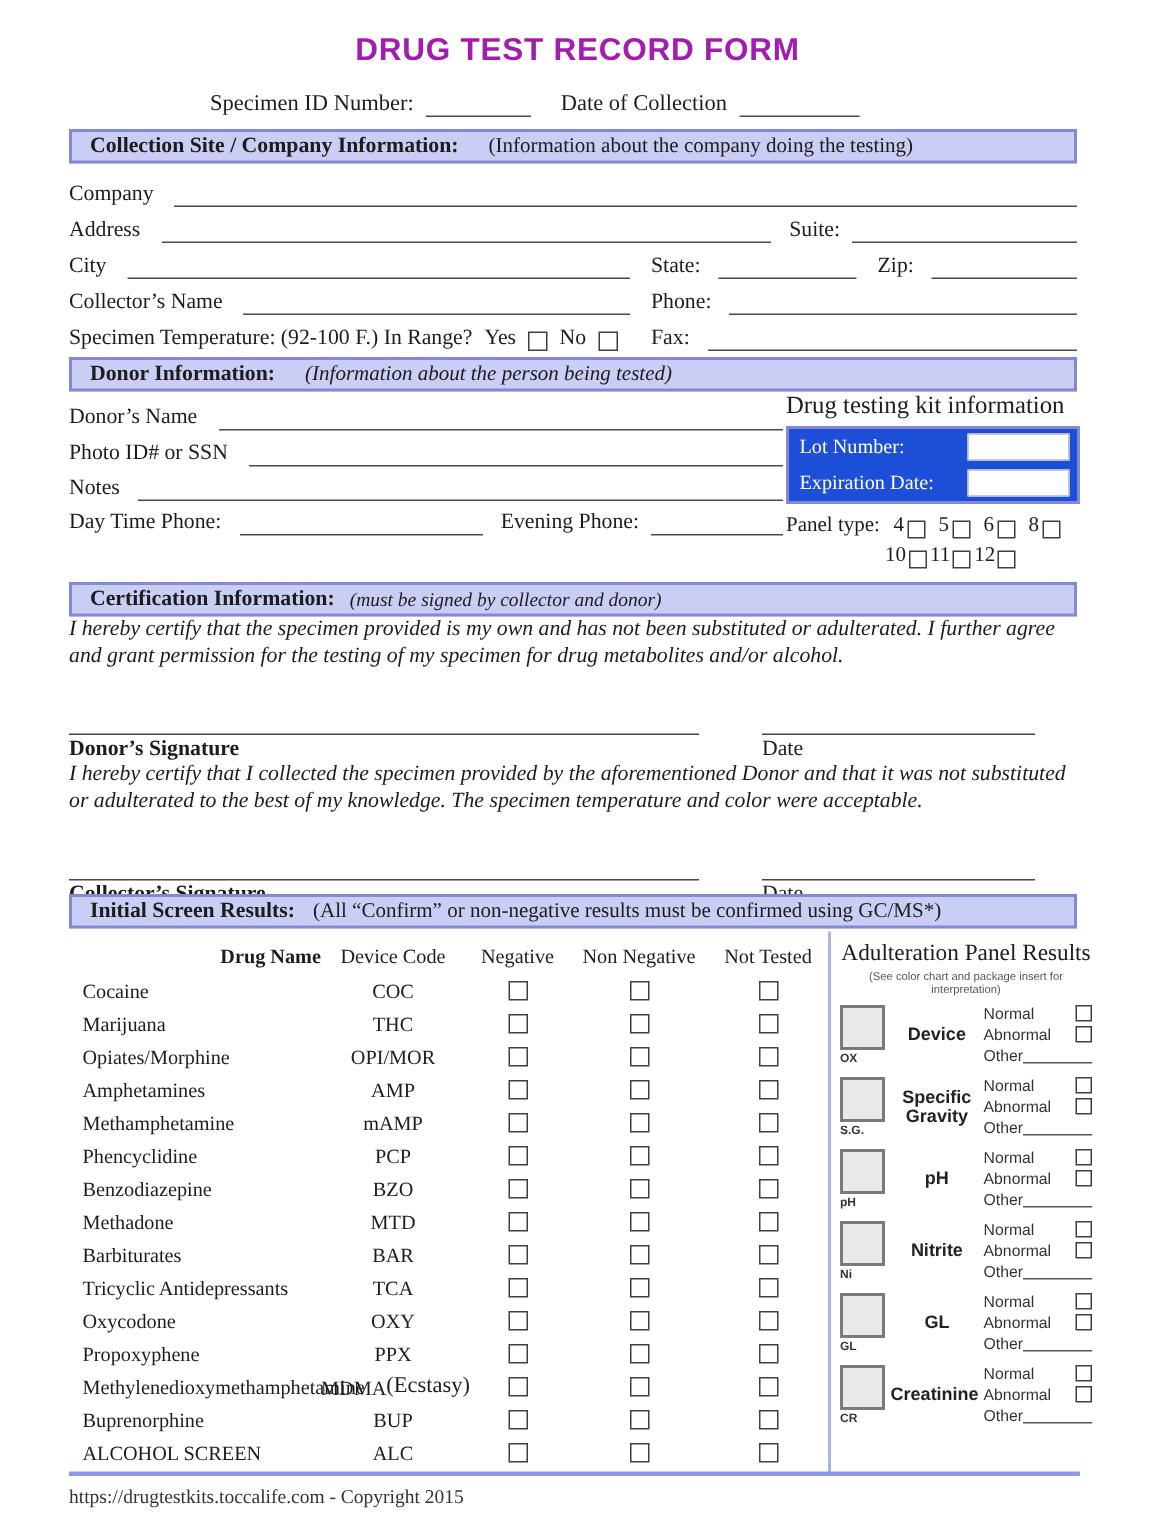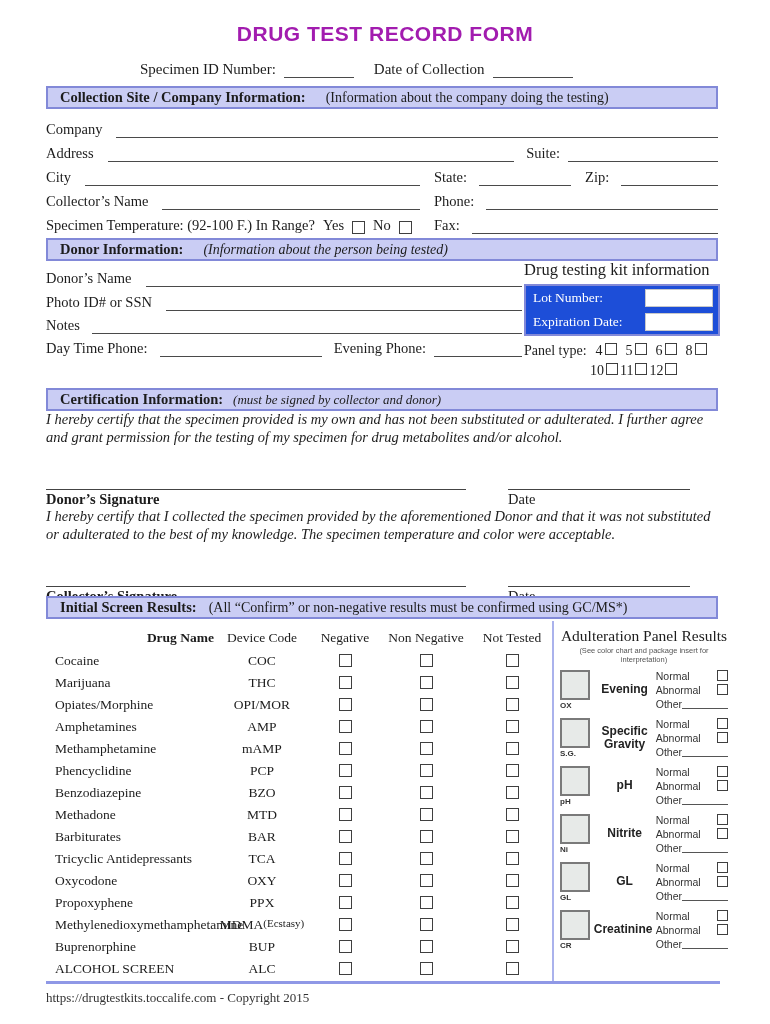--- a/index.html
+++ b/index.html
@@ -35,21 +35,21 @@
   .cb.xs{width:11px;height:11px;border-width:1.2px;}
   
   .donorL{position:absolute;left:46px;top:264px;width:476px;}
   .donorL .frow{height:23.3px;}
   .kitcol{position:absolute;left:524px;top:260px;width:196px;font-size:14px;}
   .kithead{font-size:16.5px;white-space:nowrap;}
   .kitbox{margin-top:4px;border:2px solid #8289d8;background:#1d4ed8;}
   .kitrow{display:flex;justify-content:space-between;align-items:center;padding:3px 5px 3px 7px;}
   .kitlabel{color:#fff;font-size:13.5px;white-space:nowrap;}
   .kitinput{width:66px;height:16px;background:#fff;border:1px solid #c9c9c9;}
-  .paneltype{margin-top:7px;display:flex;align-items:flex-start;}
+  .paneltype{margin-top:7px;display:flex;align-items:flex-end;}
   .pt2{margin-top:4px;padding-left:66px;}
   .pnum{margin-left:9px;}
   .pt2 .pnum{margin-left:2px;}
   .pt2 .pnum:first-child{margin-left:0;}
   
   .cert{position:absolute;left:46px;top:411px;width:674px;font-size:14.5px;}
   .cert p{margin:0;line-height:17.5px;font-style:italic;}
   .sigrow{display:flex;margin-top:33px;}
   .s1{width:420px;border-bottom:1.4px solid #444;height:10px;}
   .s2{width:182px;border-bottom:1.4px solid #444;height:10px;margin-left:42px;}
@@ -58,21 +58,21 @@
   .labrow .l2{font-weight:normal;}
   .p2{margin-top:1px;}
   
   .dtable{position:absolute;left:46px;top:625px;width:506px;font-size:13.5px;}
   .dhead,.drow{display:grid;grid-template-columns:168px 96px 70px 92px 80px;align-items:center;}
   .dhead{height:25px;}
   .drow{height:22px;}
   .c-name{text-align:left;padding-left:9px;white-space:nowrap;}
   .c-code,.c-cb,.c-h{text-align:center;}
   .h-name{font-weight:bold;padding-left:9px;text-align:right;}
-  .code-note{font-size:11px;vertical-align:2px;}
+  .code-note{font-size:15px;vertical-align:2px;}
   
   .divider{position:absolute;left:552px;top:621px;width:2px;height:361px;background:#aab2ec;}
   .apanel{position:absolute;left:560px;top:627px;width:168px;}
   .atitle{font-size:15.5px;text-align:center;white-space:nowrap;}
   .asub{font:7.5px "Liberation Sans",sans-serif;color:#555;text-align:center;margin-top:1px;}
   .aent{display:flex;align-items:center;height:45px;margin-top:3px;}
   .sqcol{width:40px;}
   .asq{width:26px;height:26px;border:2px solid #7a7a7a;background:#e7eae8;box-sizing:content-box;}
   .abbr{font:bold 8px "Liberation Sans",sans-serif;color:#333;margin-top:1px;}
   .alabel{width:58px;font:bold 12px "Liberation Sans",sans-serif;color:#222;text-align:center;line-height:13px;}
@@ -361,21 +361,21 @@
   <div class="divider"></div>
   <div class="apanel">
     <div class="atitle">Adulteration Panel Results</div>
     <div class="asub">(See color chart and package insert for interpretation)</div>
     <div>
         <div class="aent">
           <div class="sqcol">
             <div class="asq"></div>
             <div class="abbr">OX</div>
           </div>
-          <div class="alabel">Evening</div>
+          <div class="alabel">Device</div>
           <div class="ares">
             <div class="aline">
               <span class="atext">Normal</span>
               <span class="cb xs"></span>
             </div>
             <div class="aline">
               <span class="atext">Abnormal</span>
               <span class="cb xs"></span>
             </div>
             <div class="aline">

